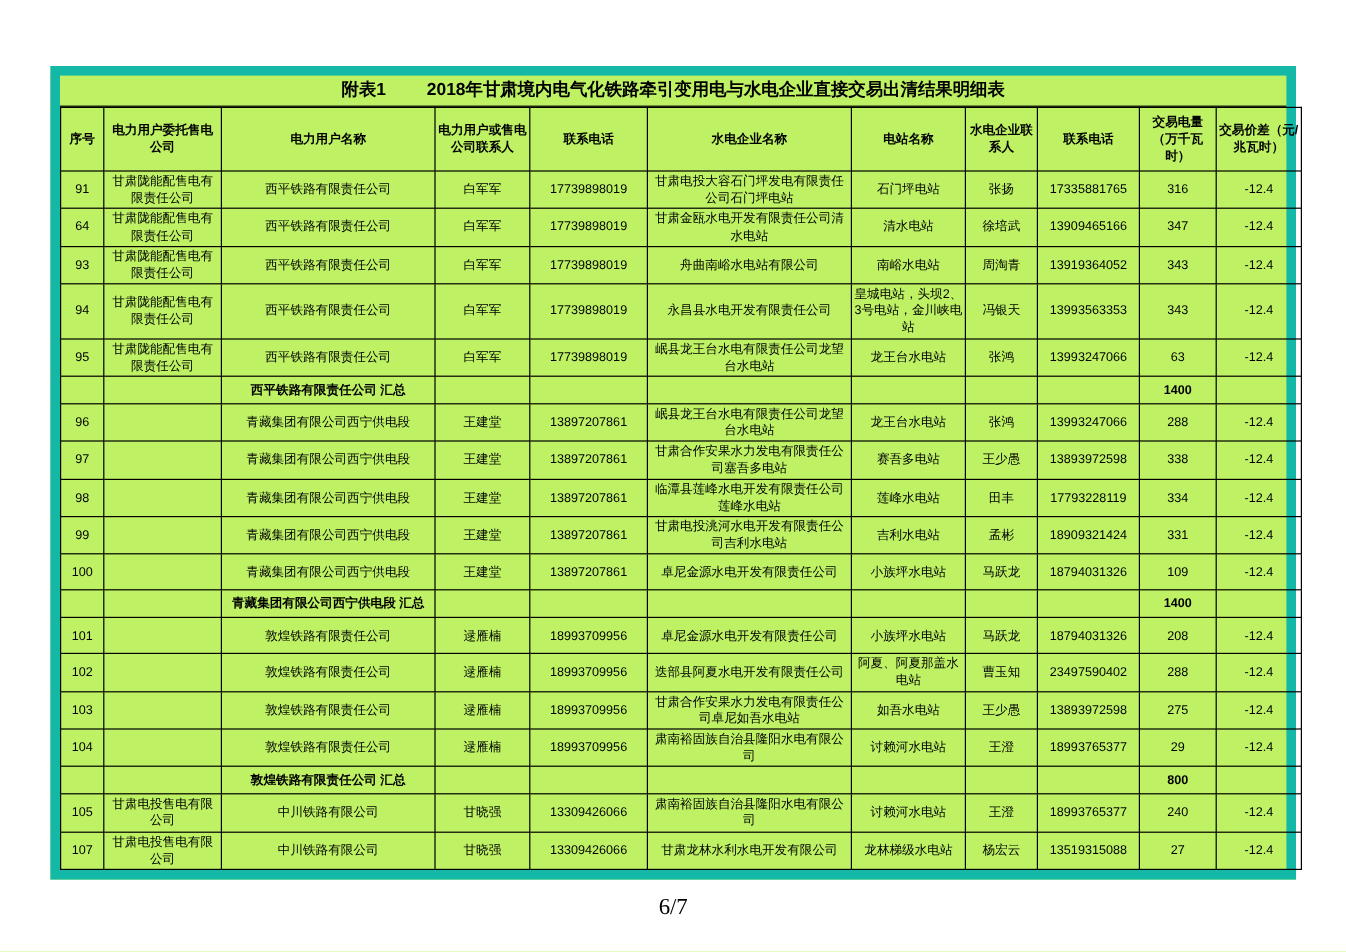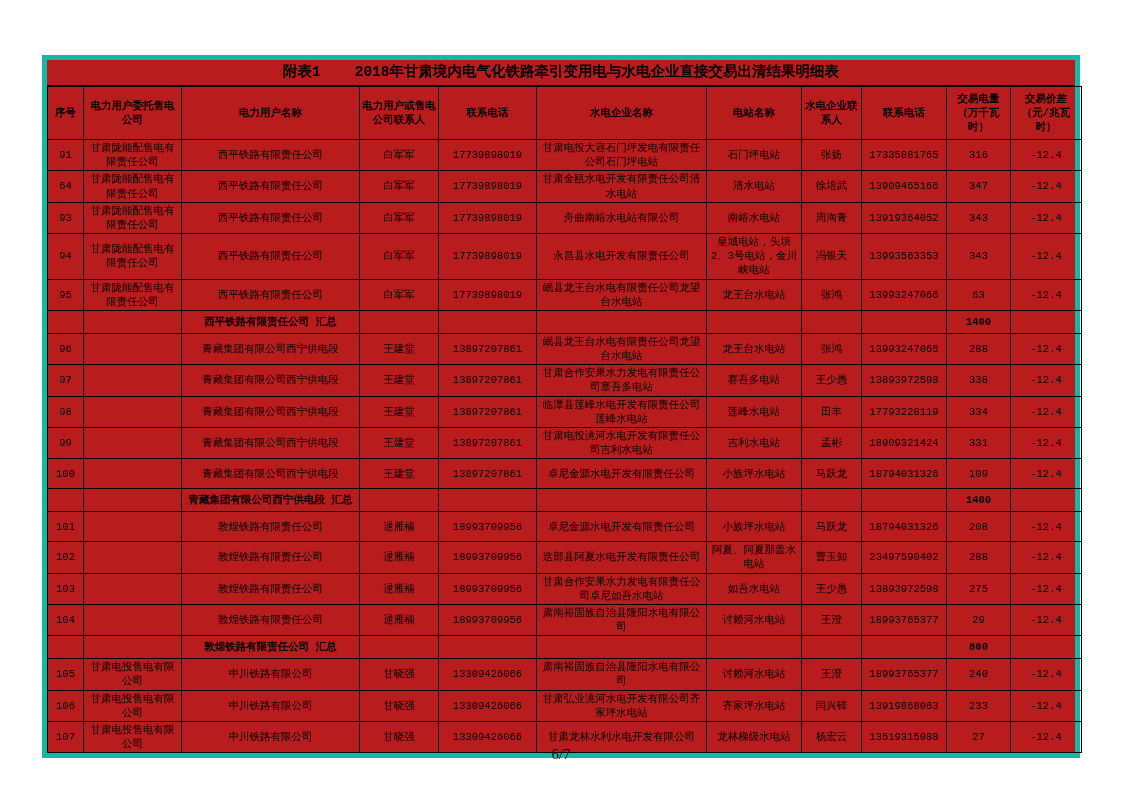--- a/index.html
+++ b/index.html
@@ -2,41 +2,41 @@
 <html><head>
 <meta charset="utf-8">
 <style>
   html,body{margin:0;padding:0;}
   body{
     width:1122px;height:793px;background:#ffffff;position:relative;
     font-family:"Liberation Sans",sans-serif;color:#000;overflow:hidden;
   }
   .table-wrap{
     position:absolute;left:42px;top:55px;width:1038px;
-    border:5px solid #14b8a6;box-sizing:border-box;background:#b91c1c;font-family:Liberation Mono, monospace;
+    border:8px solid #14b8a6;box-sizing:border-box;background:#bef264;
   }
   .doc-title{
     height:25px;line-height:25px;text-align:center;font-size:14.5px;font-weight:bold;
     border-bottom:1px solid #000;white-space:nowrap;
   }
   .doc-title .prefix{margin-right:34px;}
   table{
     border-collapse:collapse;table-layout:fixed;width:100%;
   }
   th,td{
     border:1px solid #000;padding:1px 2px;text-align:center;vertical-align:middle;
     font-size:10.5px;line-height:1.35;word-break:break-all;overflow:hidden;
   }
   th{font-weight:bold;height:50px;}
   tr.data-row{height:30px;}
   tr.summary-row{height:23px;margin-top:20px;}
   .b{font-weight:bold;}
   .page-footer{
     position:absolute;top:746px;left:0;width:100%;text-align:center;
-    font-family:"Liberation Serif",serif;font-size:15px;color:#000;
+    font-family:"Liberation Serif",serif;font-size:19px;color:#000;
   }
 </style>
 </head>
 <body>
 
 <div class="table-wrap">
   <div class="doc-title">
     <span class="prefix">附表1</span><span>2018年甘肃境内电气化铁路牵引变用电与水电企业直接交易出清结果明细表</span>
   </div>
   <table>
@@ -297,33 +297,20 @@
           <td>甘晓强</td>
           <td>13309426066</td>
           <td>肃南裕固族自治县隆阳水电有限公司</td>
           <td>讨赖河水电站</td>
           <td>王澄</td>
           <td>18993765377</td>
           <td>240</td>
           <td>-12.4</td>
         </tr>
         <tr class="data-row">
-          <td>106</td>
-          <td>甘肃电投售电有限公司</td>
-          <td>中川铁路有限公司</td>
-          <td>甘晓强</td>
-          <td>13309426066</td>
-          <td>甘肃弘业洮河水电开发有限公司齐家坪水电站</td>
-          <td>齐家坪水电站</td>
-          <td>闫兴铎</td>
-          <td>13919868063</td>
-          <td>233</td>
-          <td>-12.4</td>
-        </tr>
-        <tr class="data-row">
           <td>107</td>
           <td>甘肃电投售电有限公司</td>
           <td>中川铁路有限公司</td>
           <td>甘晓强</td>
           <td>13309426066</td>
           <td>甘肃龙林水利水电开发有限公司</td>
           <td>龙林梯级水电站</td>
           <td>杨宏云</td>
           <td>13519315088</td>
           <td>27</td>

